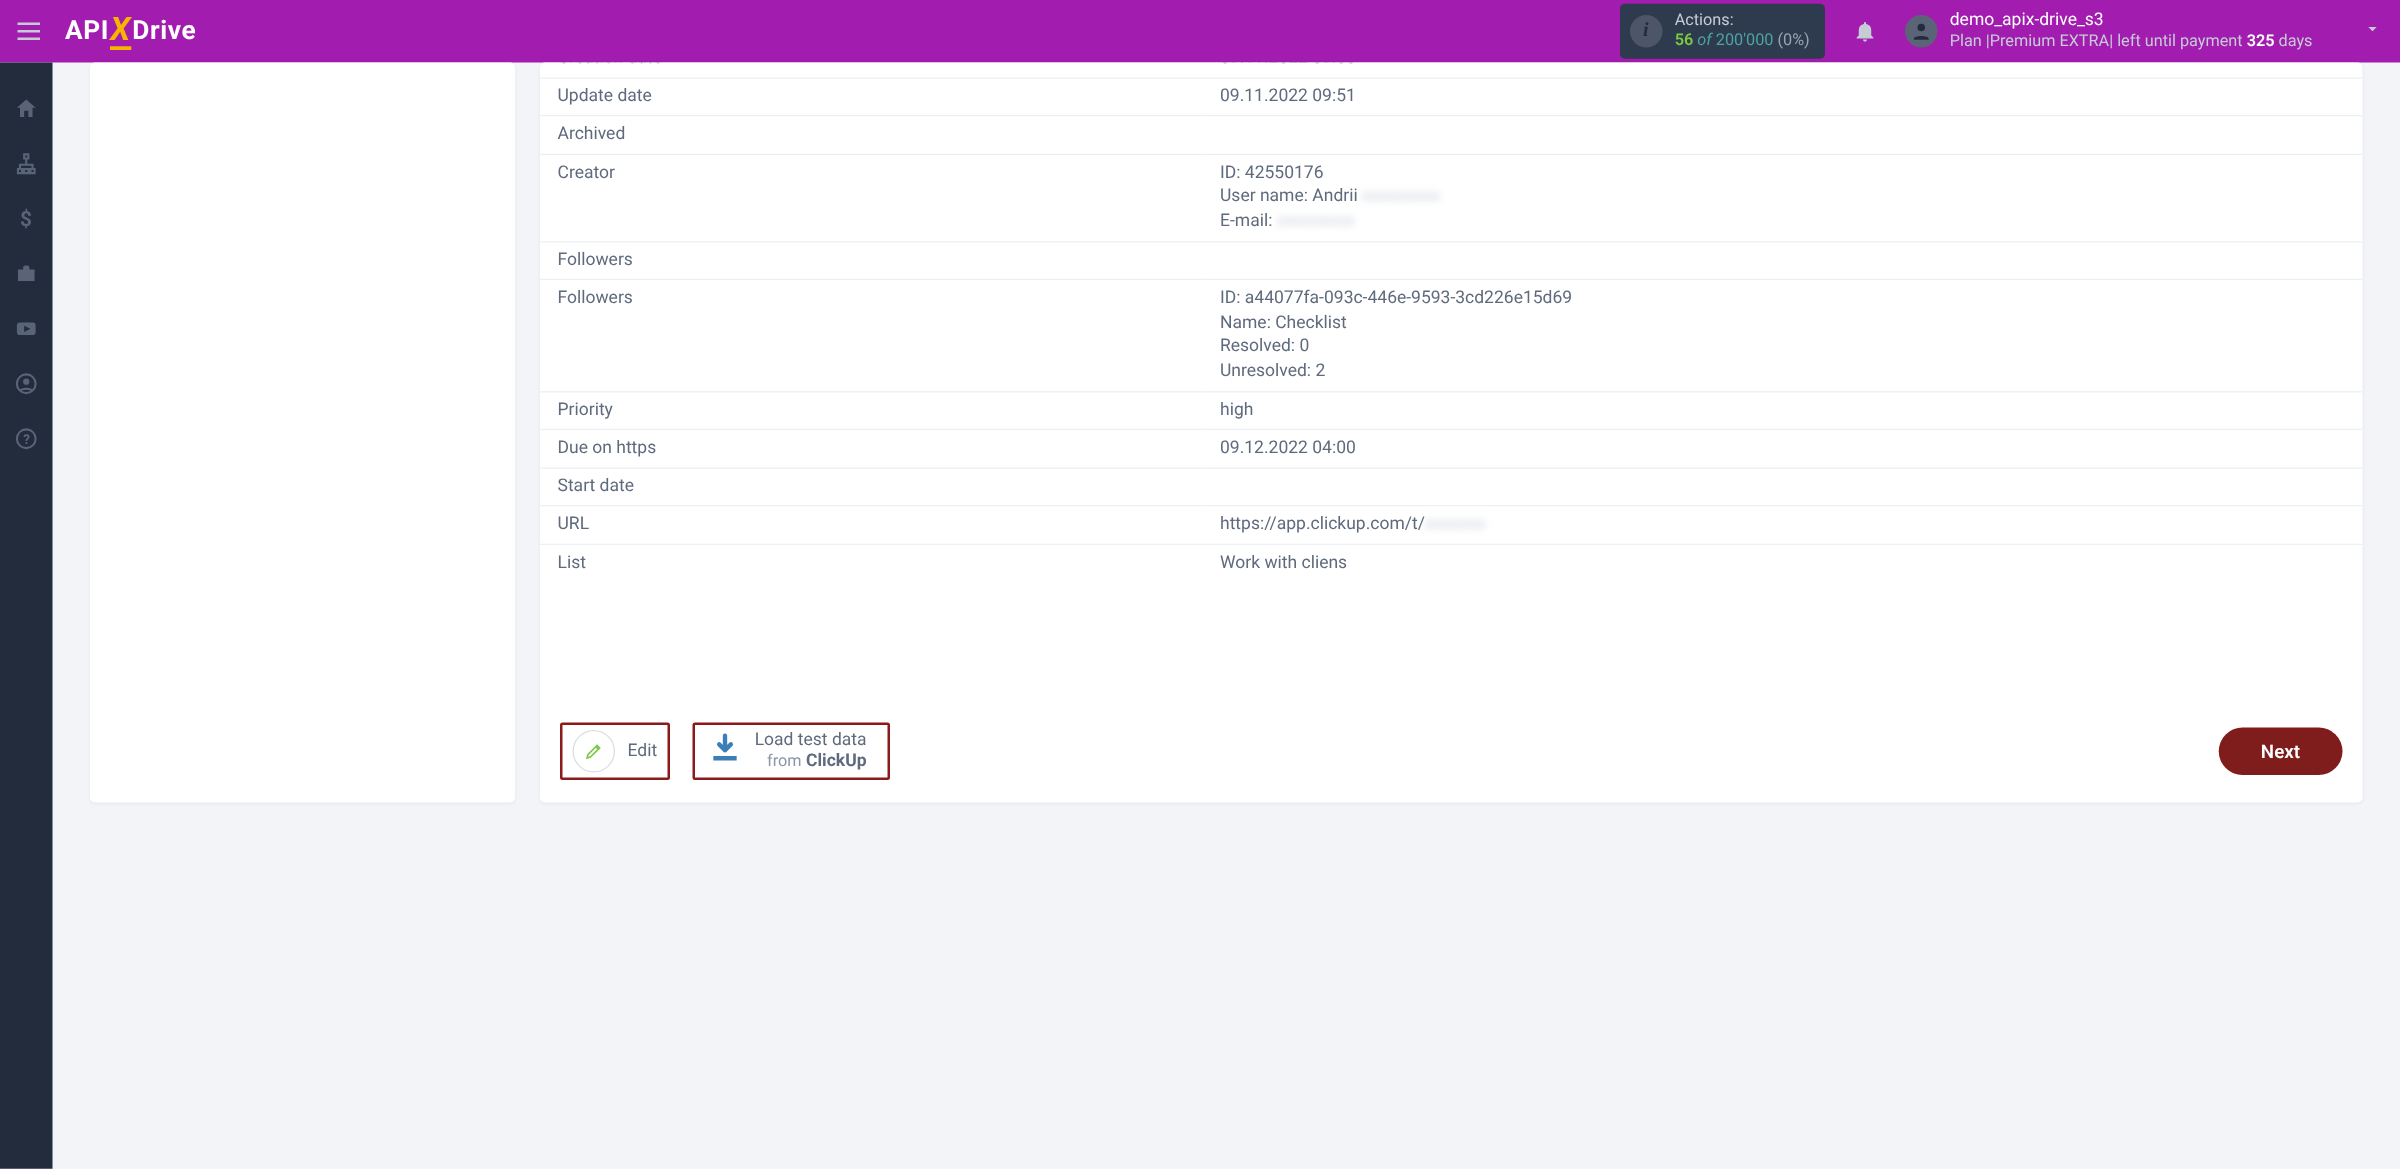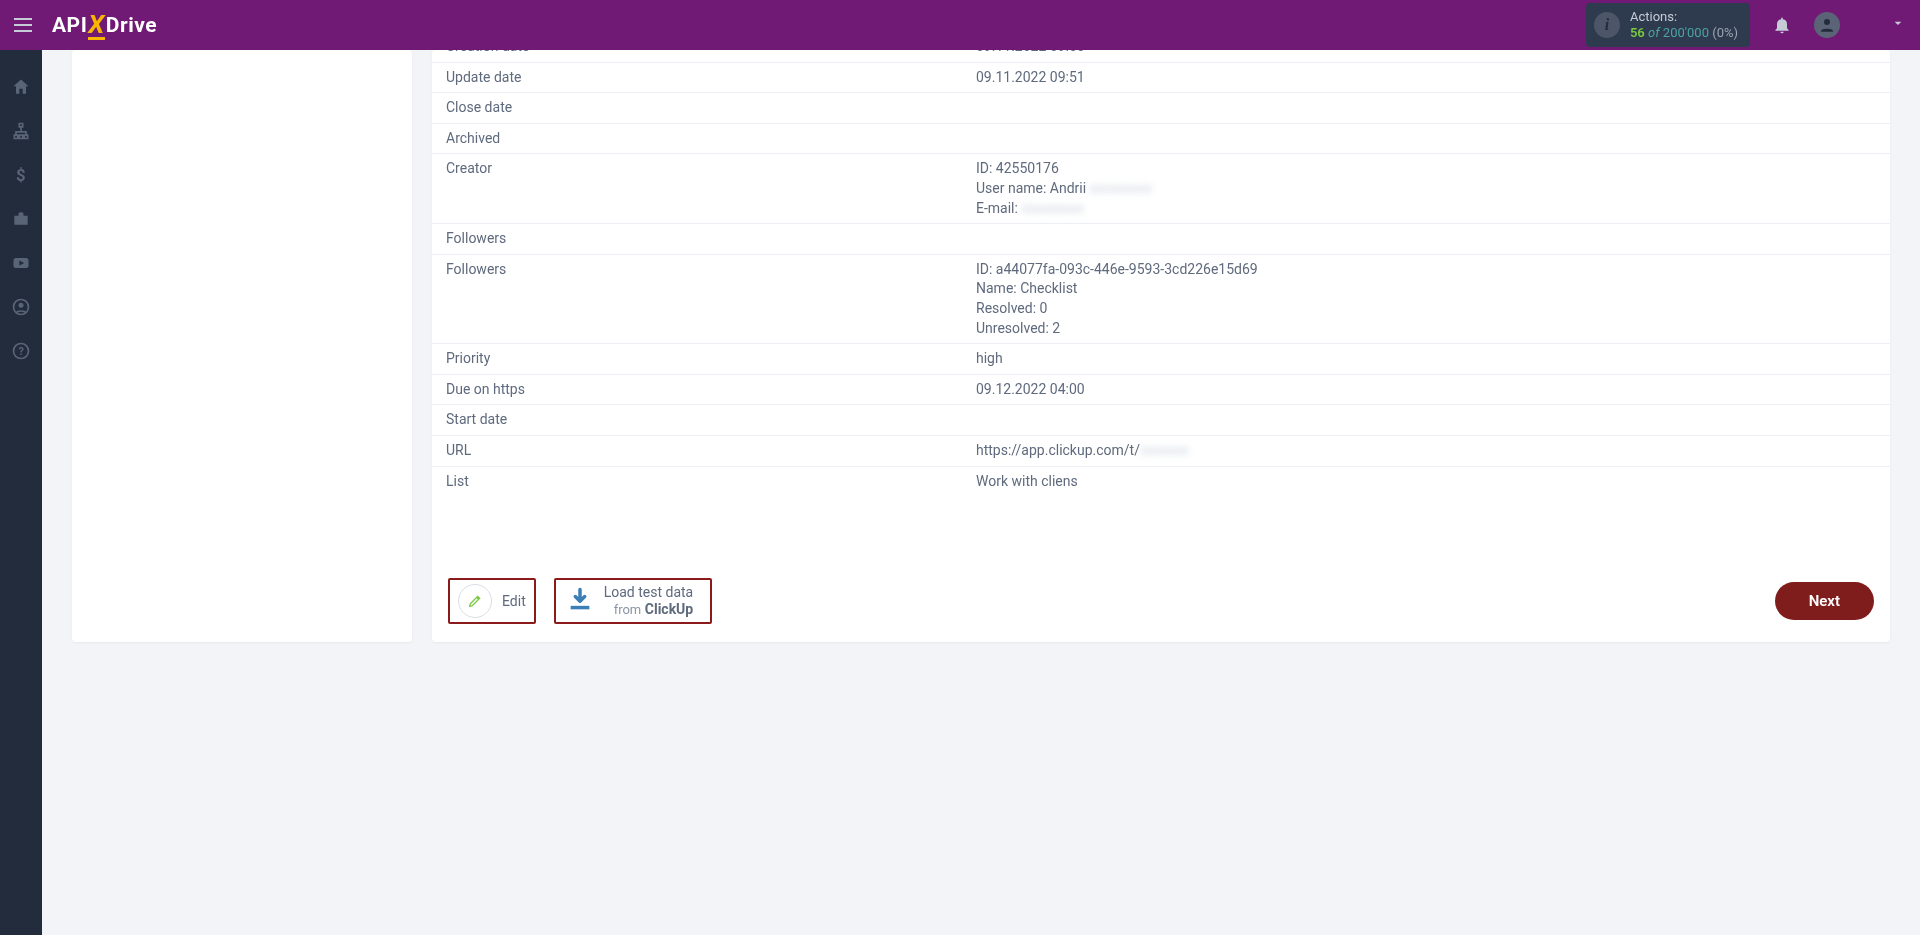--- a/index.html
+++ b/index.html
@@ -1,19 +1,19 @@
 <!DOCTYPE html>
 <html><head>
 <meta charset="utf-8">
 <style>
   * { margin:0; padding:0; box-sizing:border-box; font-family: -apple-system,BlinkMacSystemFont,"Segoe UI",Roboto,Arial,sans-serif; }
   body { background:#f2f4f7; height:935px; width:1920px; overflow:hidden; }
 
   
-  .topbar { height:50px; background:#701a75; display:flex; align-items:center; padding:0 14px; color:#fff; }
+  .topbar { height:50px; background:#a21caf; display:flex; align-items:center; padding:0 14px; color:#fff; }
   .hamburger { width:22px; height:22px; cursor:pointer; margin-right:16px; display:flex; flex-direction:column; justify-content:center; gap:4px; }
   .hamburger span { display:block; height:2px; background:#c5ccd6; width:18px; }
   .logo { display:flex; align-items:center; font-weight:700; font-size:21px; letter-spacing:.5px; color:#fff; }
   .logo .x { color:#f7b500; border-bottom:3px solid #f7b500; margin:0 1px; font-style:italic; font-size:26px; line-height:1; }
   .topbar-spacer { flex:1; }
 
   .actions-box { background:#2e3a4d; border-radius:4px; padding:6px 12px 6px 8px; display:flex; align-items:center; gap:10px; margin-right:22px; }
   .actions-box .info-circle { width:26px; height:26px; border-radius:50%; background:#4c5668; display:flex; align-items:center; justify-content:center; color:#222c3c; font-weight:700; font-family:serif; font-style:italic; }
   .actions-text { font-size:13px; line-height:1.2; color:#c5ccd6; }
   .actions-text .count { color:#7ac943; font-weight:600; }
@@ -95,20 +95,28 @@
         <path d="M12 22a2 2 0 0 0 2-2h-4a2 2 0 0 0 2 2zm6-6V11a6 6 0 0 0-5-5.91V4a1 1 0 1 0-2 0v1.09A6 6 0 0 0 6 11v5l-2 2v1h16v-1z"></path>
       </svg>
   </div>
 
   <div class="avatar">
     <svg viewBox="0 0 24 24" width="18" height="18">
         <circle cx="12" cy="8" r="4"></circle>
         <path d="M4 20c0-4 16-4 16 0v1H4z"></path>
       </svg>
   </div>
+  <div class="account">
+    <div class="name">demo_apix-drive_s3</div>
+    <div>
+      <span>Plan  |</span><span>Premium EXTRA</span><span>|  left until payment</span>
+      <span class="days">325</span>
+      <span>days</span>
+    </div>
+  </div>
   <div class="chevron">
     <svg viewBox="0 0 24 24" width="16" height="16" fill="#c5ccd6">
         <path d="M7 10l5 5 5-5z"></path>
       </svg>
   </div>
 </div>
 
 <div class="leftrail">
   <div class="rail-item">
       <svg viewBox="0 0 24 24" width="20" height="20">
@@ -160,24 +168,20 @@
         <div class="fake-scroll-inner">
           <table class="data-table">
             <tbody id="rows">
                 <tr>
                   <td class="label">Creation date</td>
                   <td class="value">09.11.2022 09:00</td>
                 </tr>
                 <tr>
                   <td class="label">Update date</td>
                   <td class="value">09.11.2022 09:51</td>
-                </tr>
-                <tr>
-                  <td class="label">Close date</td>
-                  <td class="value"></td>
                 </tr>
                 <tr>
                   <td class="label">Archived</td>
                   <td class="value"></td>
                 </tr>
                 <tr>
                   <td class="label">Creator</td>
                   <td class="value">
                     <span class="multiline">ID: 42550176</span>
                     <span class="multiline">User name: Andrii <span class="blurred">xxxxxxxxx</span></span>

